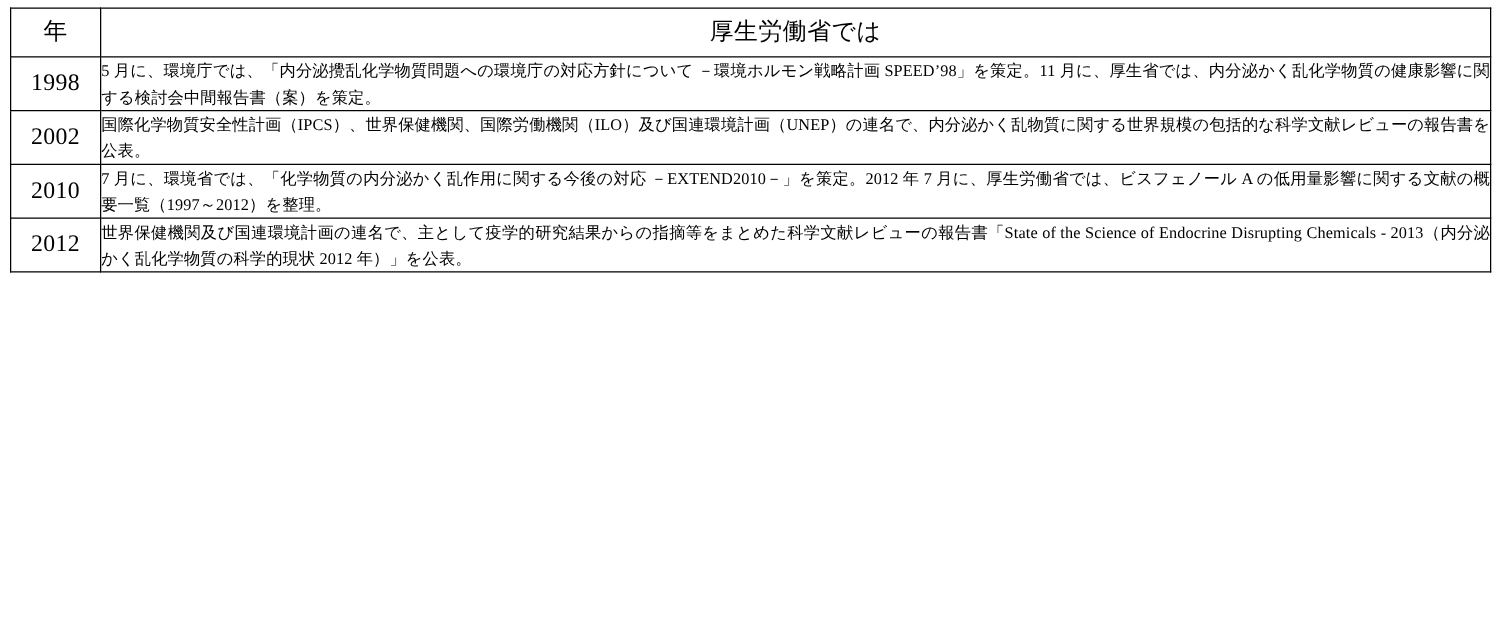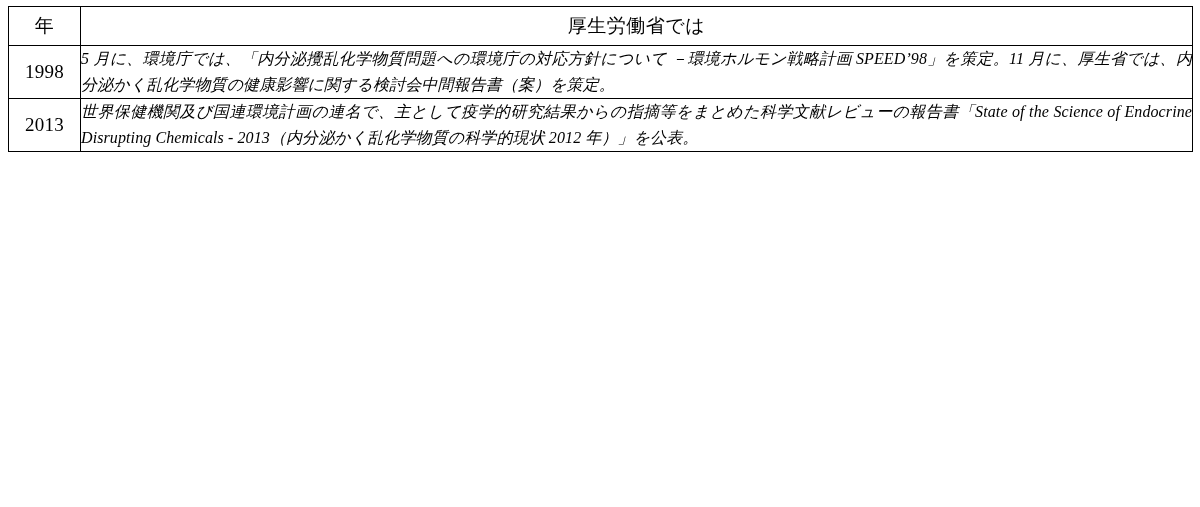--- a/index.html
+++ b/index.html
@@ -43,26 +43,25 @@
     line-height: 38px;
     letter-spacing: 0.5px;
   }
   td.year-cell {
     text-align: center;
     font-size: 19px;
     letter-spacing: 0.3px;
   }
   td.body-cell {
     padding: 7px 11px 8px 11px;
-    font-size: 16px;
+    font-size: 13px;
     line-height: 1.62;
     text-align: justify;
     text-justify: inter-ideograph;
     letter-spacing: 0.1px;
-    font-style: italic;
   }
   td.body-cell p {
     margin: 0;
   }
 </style>
 </head>
 <body>
 
 <div class="sheet">
   <table class="doc-table">
@@ -77,20 +76,32 @@
       </tr>
     </thead>
     <tbody>
       <tr>
         <td class="year-cell">1998</td>
         <td class="body-cell">
             <p>5 月に、環境庁では、「内分泌攪乱化学物質問題への環境庁の対応方針について －環境ホルモン戦略計画 SPEED’98」を策定。11 月に、厚生省では、内分泌かく乱化学物質の健康影響に関する検討会中間報告書（案）を策定。</p>
           </td>
       </tr>
       <tr>
-        <td class="year-cell">2013</td>
+        <td class="year-cell">2002</td>
+        <td class="body-cell">
+            <p>国際化学物質安全性計画（IPCS）、世界保健機関、国際労働機関（ILO）及び国連環境計画（UNEP）の連名で、内分泌かく乱物質に関する世界規模の包括的な科学文献レビューの報告書を公表。</p>
+          </td>
+      </tr>
+      <tr>
+        <td class="year-cell">2010</td>
+        <td class="body-cell">
+            <p>7 月に、環境省では、「化学物質の内分泌かく乱作用に関する今後の対応 －EXTEND2010－」を策定。2012 年 7 月に、厚生労働省では、ビスフェノール A の低用量影響に関する文献の概要一覧（1997～2012）を整理。</p>
+          </td>
+      </tr>
+      <tr>
+        <td class="year-cell">2012</td>
         <td class="body-cell">
             <p>世界保健機関及び国連環境計画の連名で、主として疫学的研究結果からの指摘等をまとめた科学文献レビューの報告書「State of the Science of Endocrine Disrupting Chemicals - 2013（内分泌かく乱化学物質の科学的現状 2012 年）」を公表。</p>
           </td>
       </tr>
     </tbody>
   </table>
 </div>
 
 </body></html>

